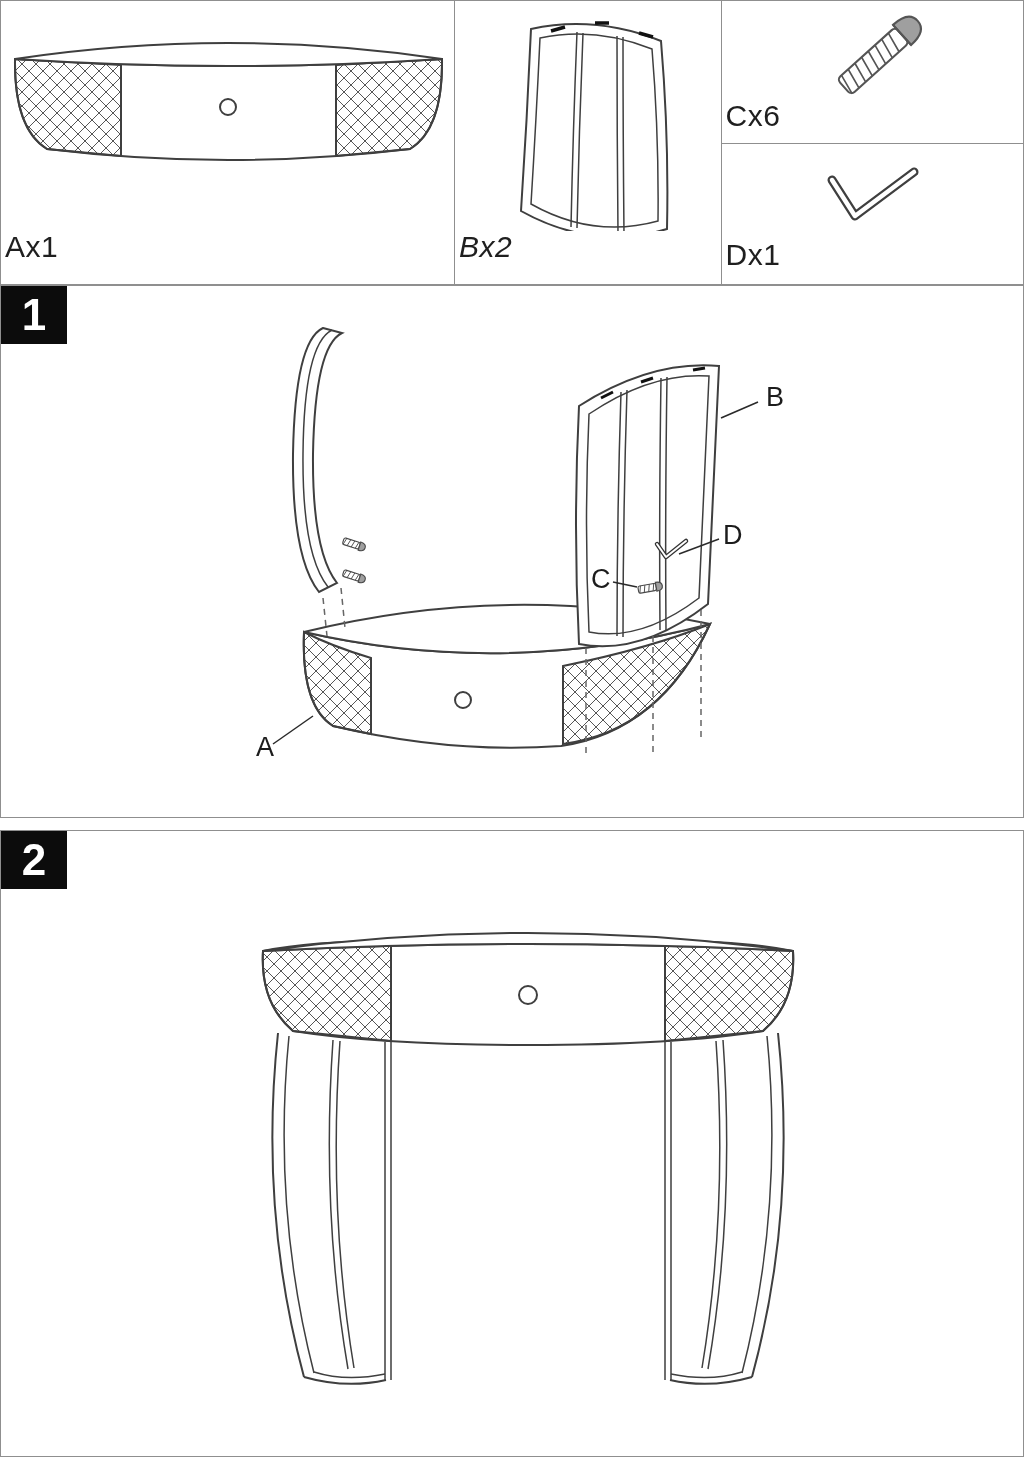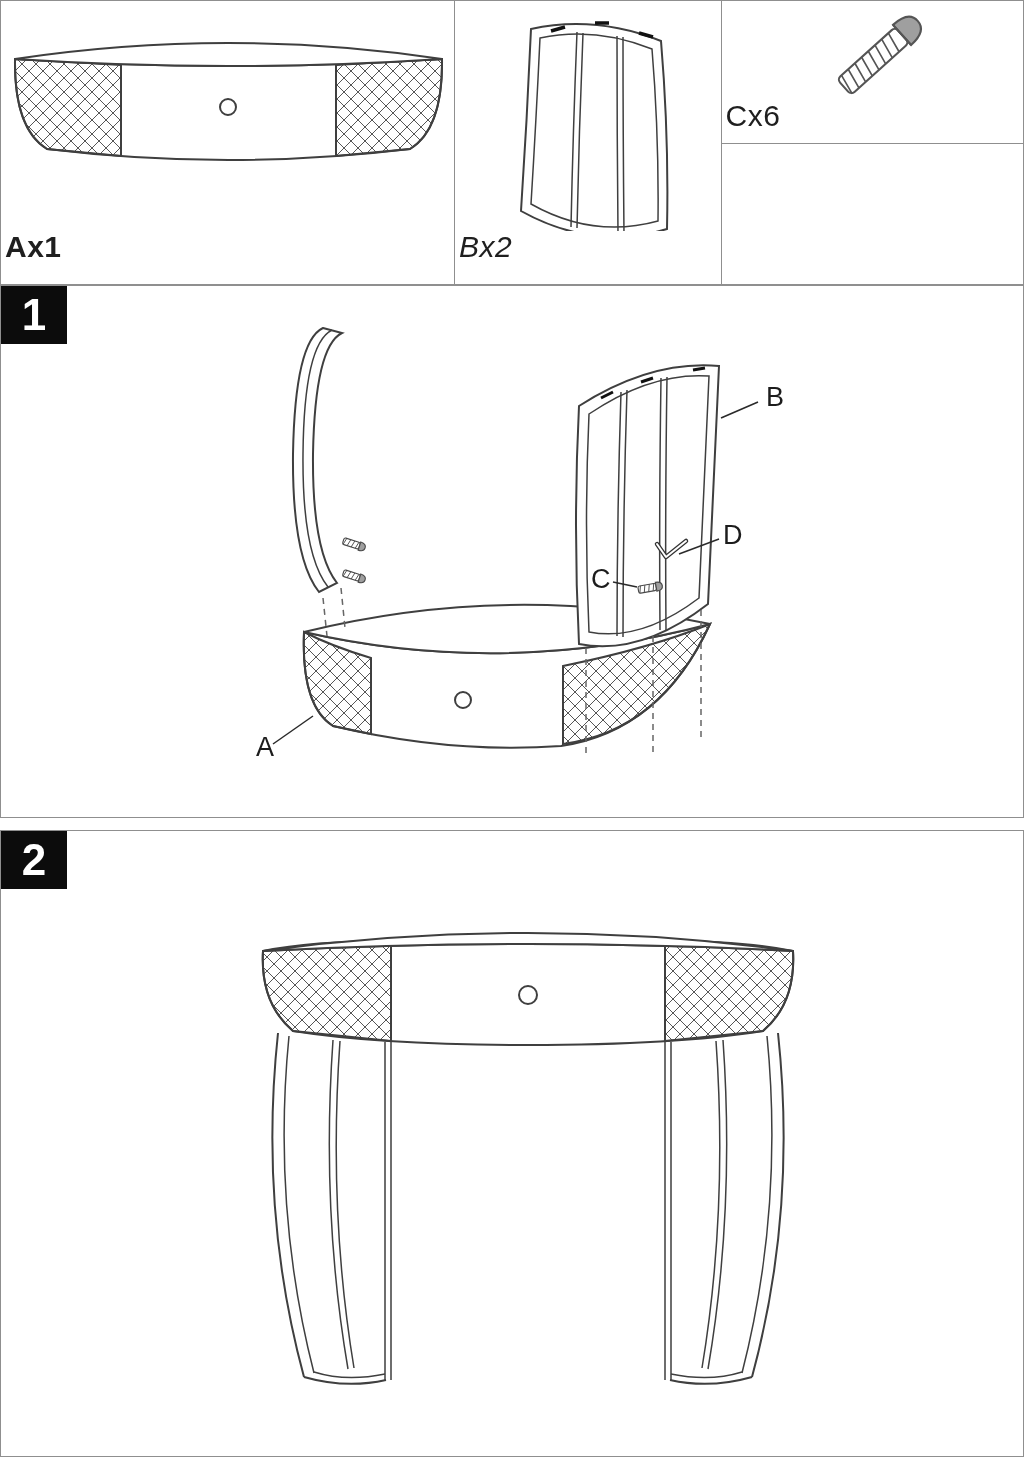--- a/index.html
+++ b/index.html
@@ -13,21 +13,21 @@
   .panel{
     position:absolute;
     border:1px solid #8f8f8f;
     background:#ffffff;
     box-sizing:border-box;
   }
   .parts-row{top:0;left:0;width:1024px;height:285px;display:flex;}
   .cell{
     position:relative;height:100%;box-sizing:border-box;
   }
-  .cell-a{width:455px;border-right:1px solid #8f8f8f;font-weight:bold;}
+  .cell-a{width:455px;border-right:1px solid #8f8f8f;}
   .cell-b{width:267px;border-right:1px solid #8f8f8f;font-style:italic;}
   .cell-cd{width:302px;display:flex;flex-direction:column;}
   .cell-c{height:143px;border-bottom:1px solid #8f8f8f;}
   .cell-d{flex:1;}
   .part-label{
     position:absolute;left:4px;width:100%;
     text-align:left;
     font-size:30px;color:#1f1f1f;letter-spacing:0.5px;
   }
   .step-panel-1{top:285px;left:0;width:1024px;height:533px;}
@@ -99,20 +99,27 @@
         <svg class="drawing" width="302" height="100" viewBox="0 0 302 100">
           <g transform="translate(160,52) rotate(-42) scale(1.5)">
             <rect x="-34" y="-7" width="52" height="14" rx="3" fill="#ffffff" stroke="#555555" stroke-width="1.4"></rect>
             <path d="M-30,-7 l-3,14 M-24,-7 l-3,14 M-18,-7 l-3,14 M-12,-7 l-3,14 M-6,-7 l-3,14 M0,-7 l-3,14 M6,-7 l-3,14 M12,-7 l-3,14" stroke="#555555" stroke-width="1.1" fill="none"></path>
             <path d="M18,-9 Q32,-9 32,0 Q32,9 18,9 Z" fill="#9f9f9f" stroke="#555555" stroke-width="1.4"></path>
             <path d="M18,-9 L18,9" stroke="#555555" stroke-width="1.4"></path>
           </g>
         </svg>
         <div class="part-label" style="bottom:10px">Cx6</div>
       </div>
+      <div class="cell cell-d" style="width:100%">
+        <svg class="drawing" width="302" height="100" viewBox="0 0 302 100">
+          <path d="M110,36 L133,72 L192,28" stroke="#3f3f3f" stroke-width="9" fill="none" stroke-linecap="round" stroke-linejoin="round"></path>
+          <path d="M110,36 L133,72 L192,28" stroke="#ffffff" stroke-width="4.5" fill="none" stroke-linecap="round" stroke-linejoin="round"></path>
+        </svg>
+        <div class="part-label" style="bottom:12px">Dx1</div>
+      </div>
     </div>
   </div>
 
   <div class="panel step-panel-1">
     <div class="step-badge">1</div>
 
     <svg class="drawing" width="1022" height="531" viewBox="0 0 1022 531">
       <g stroke="#3f3f3f" stroke-width="2" fill="none">
 
         <g>

